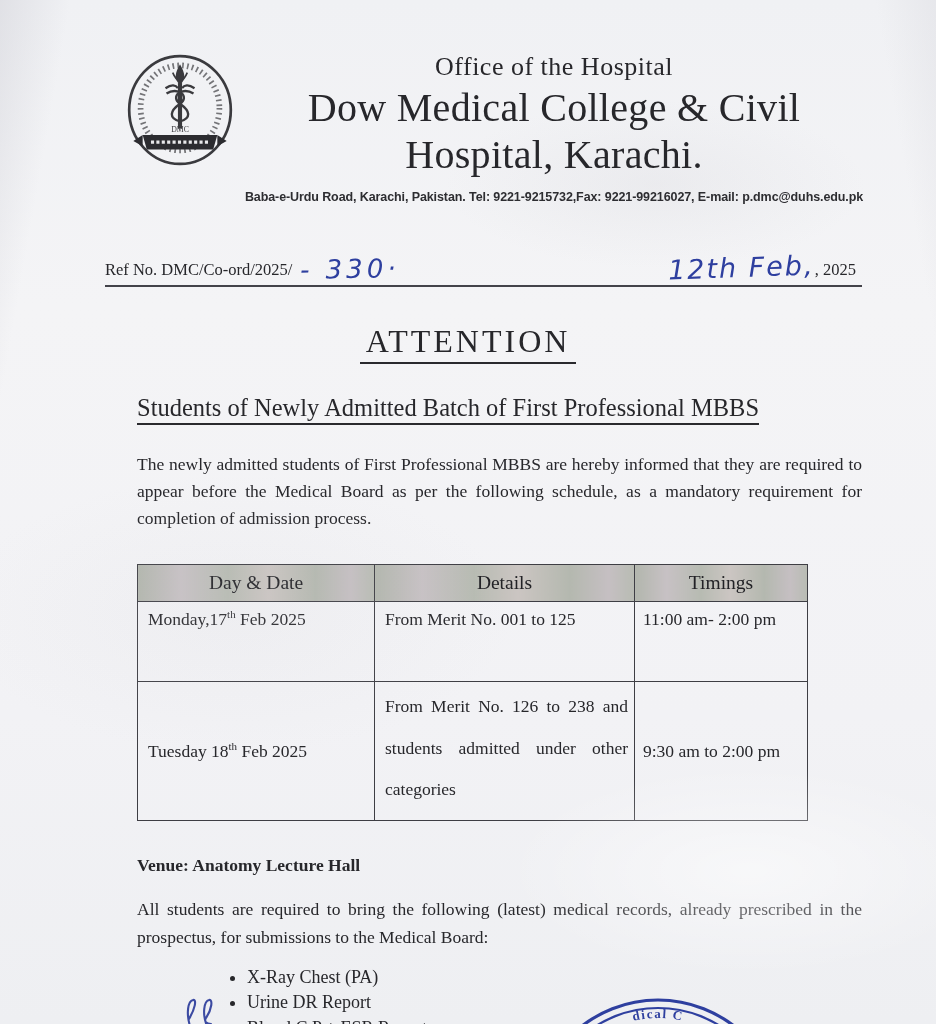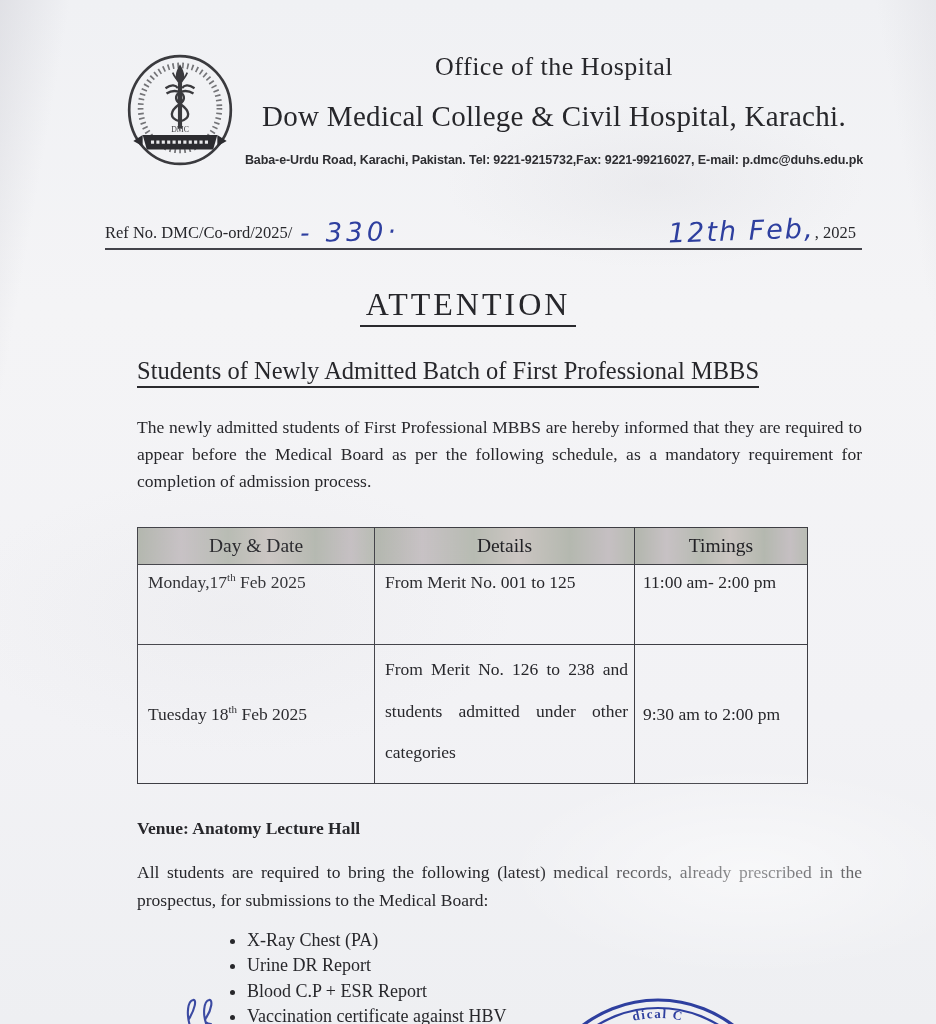--- a/index.html
+++ b/index.html
@@ -20,24 +20,24 @@
     background:
       radial-gradient(ellipse 300px 120px at 70% 18%, rgba(200,200,206,.18), transparent 70%),
       radial-gradient(ellipse 400px 200px at 25% 60%, rgba(205,205,210,.12), transparent 70%),
       radial-gradient(ellipse 350px 150px at 80% 85%, rgba(255,255,255,.5), transparent 70%);
   }
 
   .letterhead { position: relative; padding-top: 52px; }
   .seal { position: absolute; left: 126px; top: 54px; width: 108px; height: 112px; }
   .head-text { margin-left: 236px; width: 636px; text-align: center; }
   .office-line { font-size: 26px; letter-spacing: .5px; }
-  .college-line { font-size: 29px; margin-top: 18px; letter-spacing: .3px; }
+  .college-line { font-size: 40px; margin-top: 2px; letter-spacing: .3px; }
   .address-line {
     font-family: "Liberation Sans", sans-serif;
-    font-weight: bold; font-size: 12.5px; margin-top: 20px; color: #2d2d31;
+    font-weight: bold; font-size: 12.5px; margin-top: 12px; color: #2d2d31;
     letter-spacing: -0.1px;
   }
 
   .ref-row {
     margin: 46px 74px 0 105px;
     display: flex; justify-content: space-between; align-items: flex-end;
     border-bottom: 2.5px solid #43434a; padding-bottom: 4px;
   }
   .ref-left { font-size: 16.5px; white-space: nowrap; }
   .ref-right { white-space: nowrap; padding-right: 6px; }

